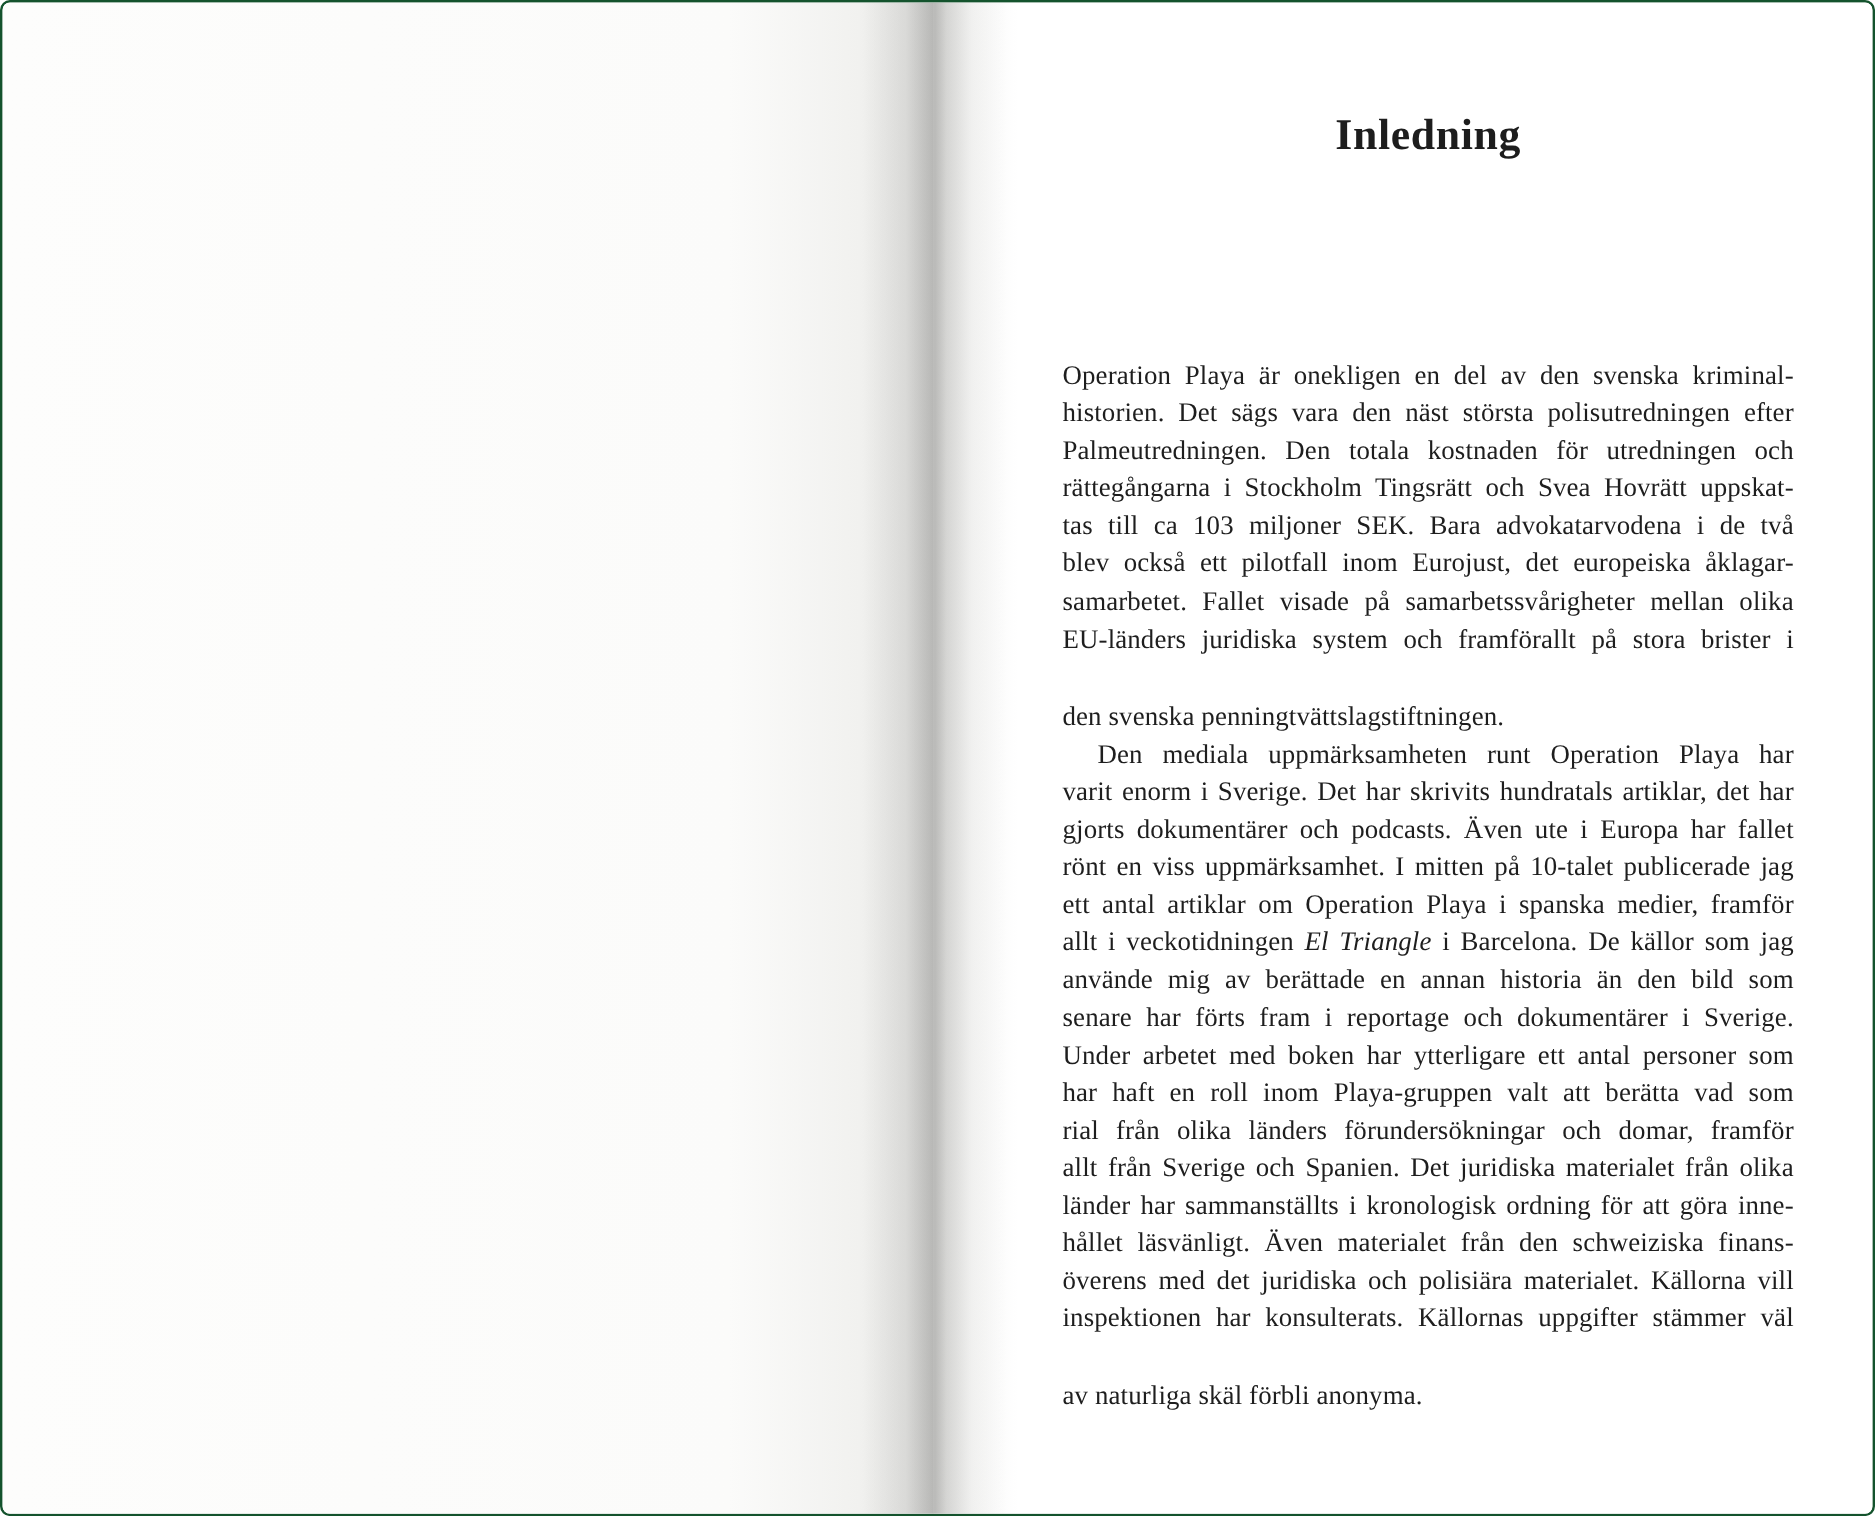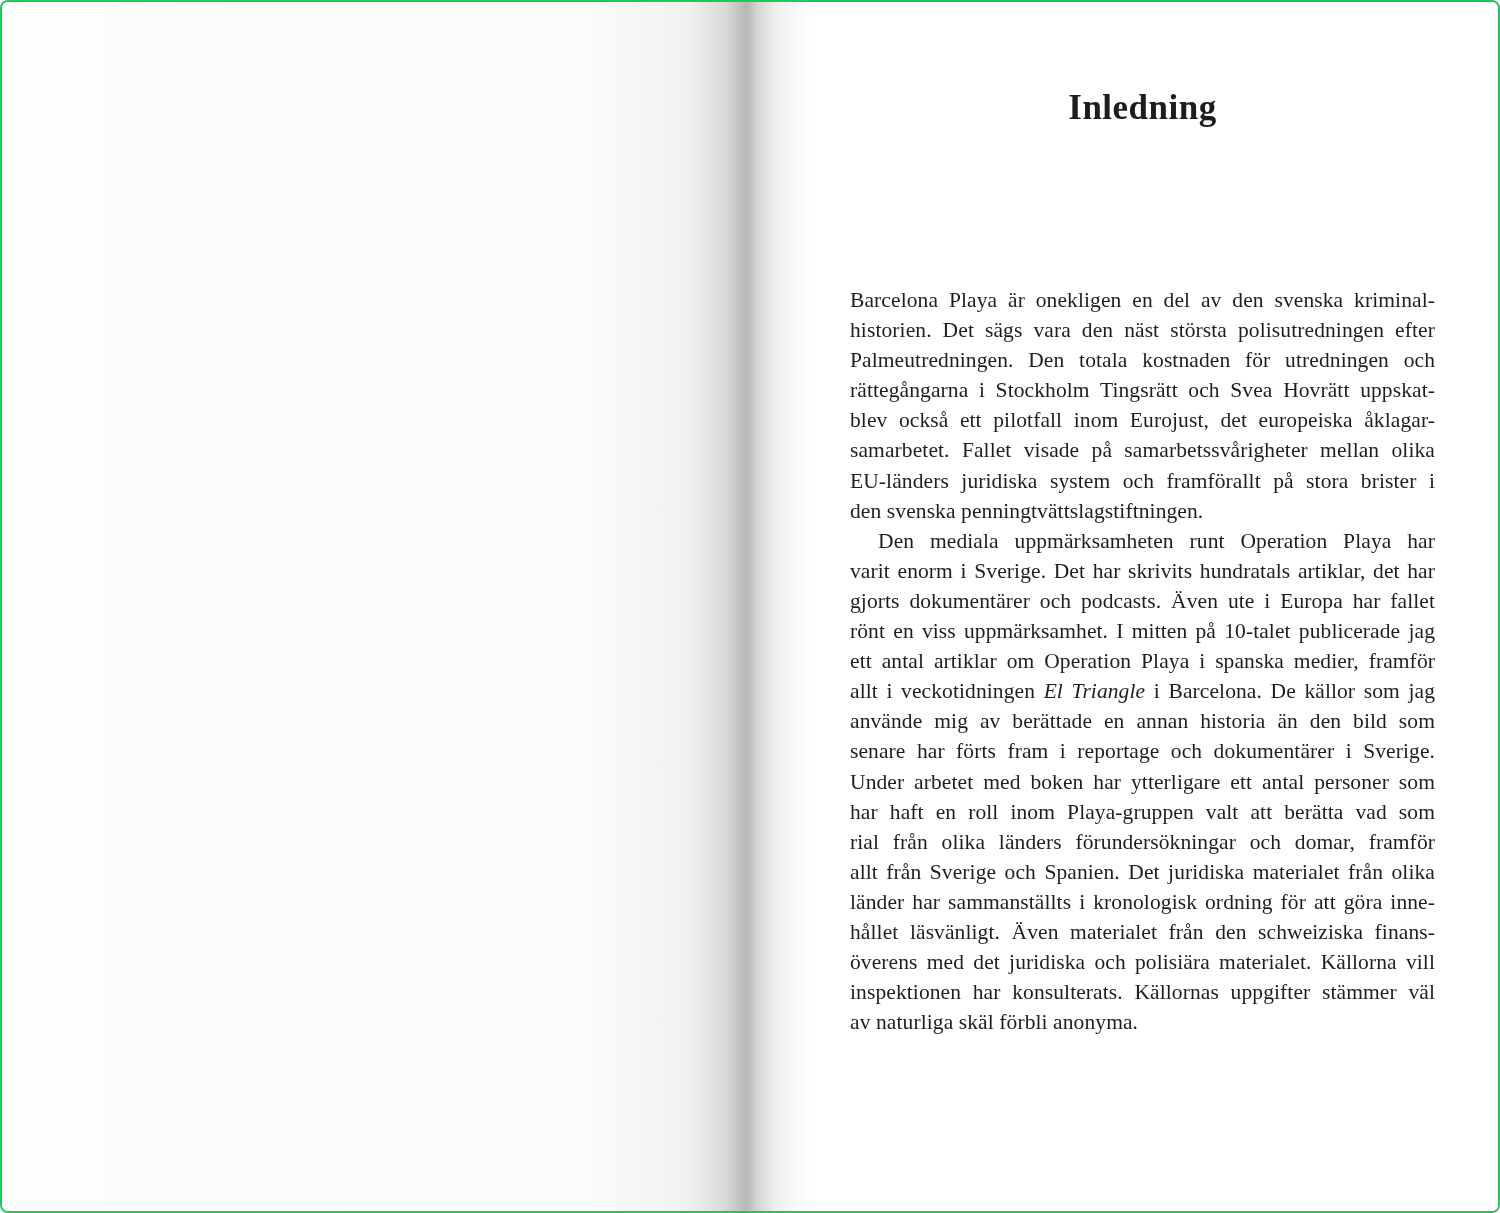--- a/index.html
+++ b/index.html
@@ -10,21 +10,21 @@
   body {
     width: 1500px;
     height: 1213px;
     font-family: "Liberation Serif", serif;
   }
   .book {
     position: relative;
     box-sizing: border-box;
     width: 1500px;
     height: 1213px;
-    border: 2px solid #22c55e;
+    border: 2px solid #14532d;
     border-radius: 8px;
     background: #ffffff;
     overflow: hidden;
   }
   .page {
     position: absolute;
     top: 0;
     bottom: 0;
   }
   .page-left {
@@ -72,40 +72,42 @@
   .line {
     font-size: 21.5px;
     line-height: 30.1px;
     text-align: justify;
     text-align-last: justify;
     white-space: normal;
     letter-spacing: 0.1px;
   }
   .line.last {
     text-align-last: left;
+    margin-top: 32px;
   }
   .line.indent {
     text-indent: 28px;
   }
   .line i {
     font-style: italic;
   }
 </style>
 </head>
 <body>
 
 <div class="book">
   <div class="page page-left"></div>
   <div class="page page-right">
     <h1 class="chapter-title">Inledning</h1>
     <div class="body-text">
-        <div class="line">Barcelona Playa är onekligen en del av den svenska kriminal-</div>
+        <div class="line">Operation Playa är onekligen en del av den svenska kriminal-</div>
         <div class="line">historien. Det sägs vara den näst största polisutredningen efter</div>
         <div class="line">Palmeutredningen. Den totala kostnaden för utredningen och</div>
         <div class="line">rättegångarna i Stockholm Tingsrätt och Svea Hovrätt uppskat-</div>
+        <div class="line">tas till ca 103 miljoner SEK. Bara advokatarvodena i de två</div>
         <div class="line">blev också ett pilotfall inom Eurojust, det europeiska åklagar-</div>
         <div class="line">samarbetet. Fallet visade på samarbetssvårigheter mellan olika</div>
         <div class="line">EU-länders juridiska system och framförallt på stora brister i</div>
         <div class="line last">den svenska penningtvättslagstiftningen.</div>
         <div class="line indent">Den mediala uppmärksamheten runt Operation Playa har</div>
         <div class="line">varit enorm i Sverige. Det har skrivits hundratals artiklar, det har</div>
         <div class="line">gjorts dokumentärer och podcasts. Även ute i Europa har fallet</div>
         <div class="line">rönt en viss uppmärksamhet. I mitten på 10-talet publicerade jag</div>
         <div class="line">ett antal artiklar om Operation Playa i spanska medier, framför</div>
         <div class="line"><span>allt i veckotidningen </span><i>El Triangle</i><span> i Barcelona. De källor som jag</span></div>

